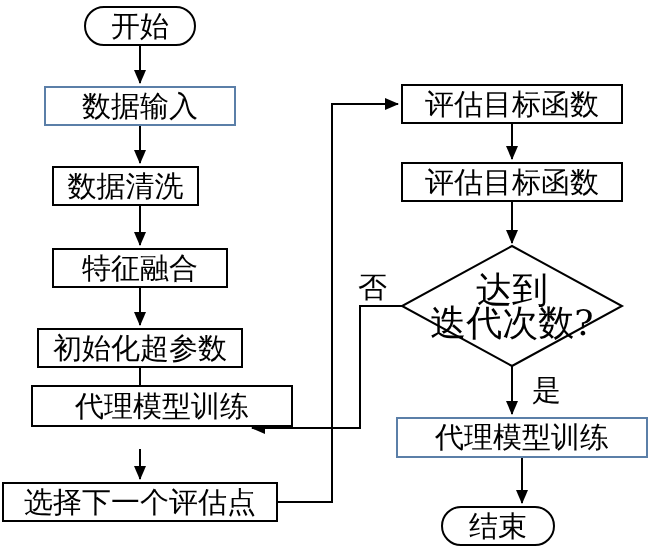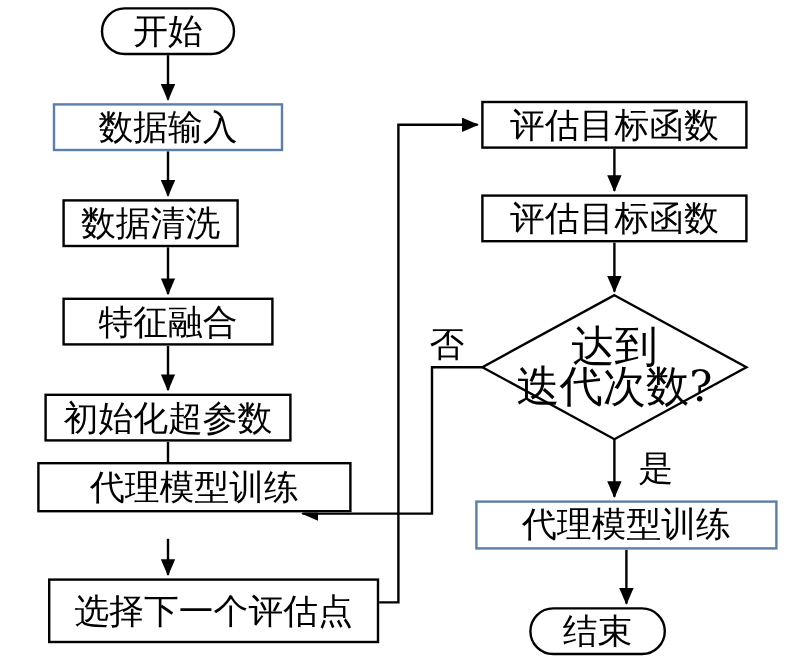--- a/index.html
+++ b/index.html
@@ -93,21 +93,21 @@
   <div class="node accent" style="left:44px; top:86px; width:192px; height:40px;">数据输入</div>
 
   <div class="node" style="left:52px; top:166px; width:147px; height:40px;">数据清洗</div>
 
   <div class="node" style="left:52px; top:248px; width:176px; height:40px;">特征融合</div>
 
   <div class="node" style="left:37px; top:328px; width:206px; height:40px;">初始化超参数</div>
 
   <div class="node" style="left:31px; top:385px; width:262px; height:42px;">代理模型训练</div>
 
-  <div class="node" style="left:2px; top:482px; width:276px; height:54px;margin-left:38px;">选择下一个评估点</div>
+  <div class="node" style="left:2px; top:482px; width:276px; height:40px;">选择下一个评估点</div>
 
   <div class="node" style="left:401px; top:84px; width:222px; height:40px;">评估目标函数</div>
 
   <div class="node" style="left:401px; top:162px; width:222px; height:40px;">评估目标函数</div>
 
   <div class="diamond-label">
     <div>达到</div>
     <div>迭代次数?</div>
   </div>
 

